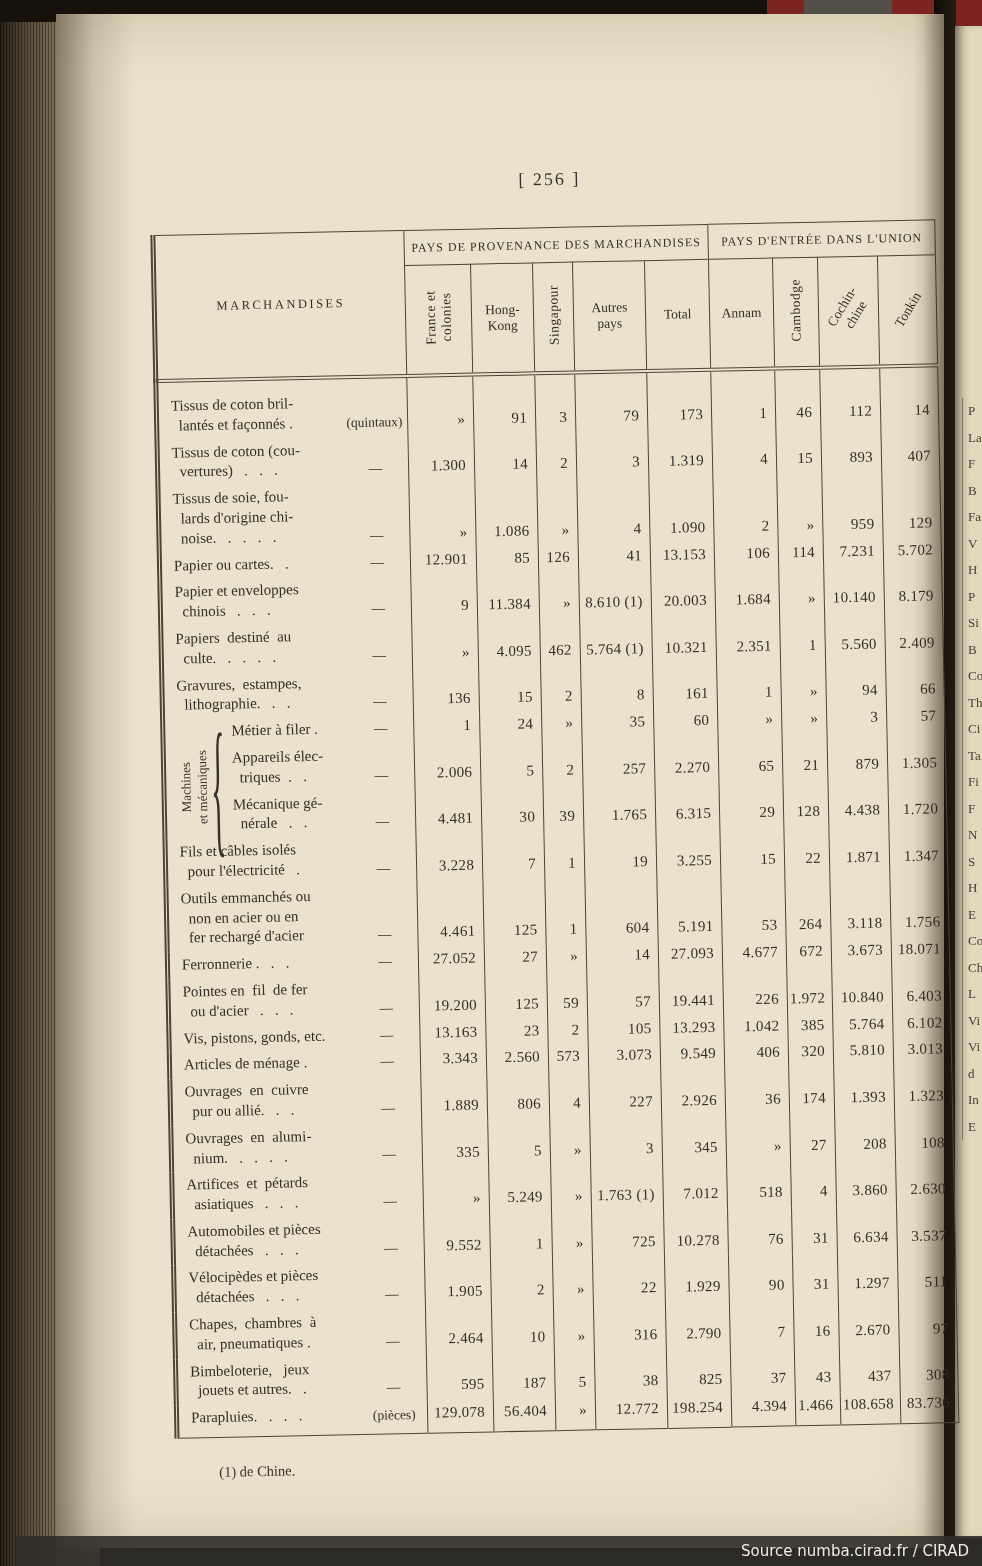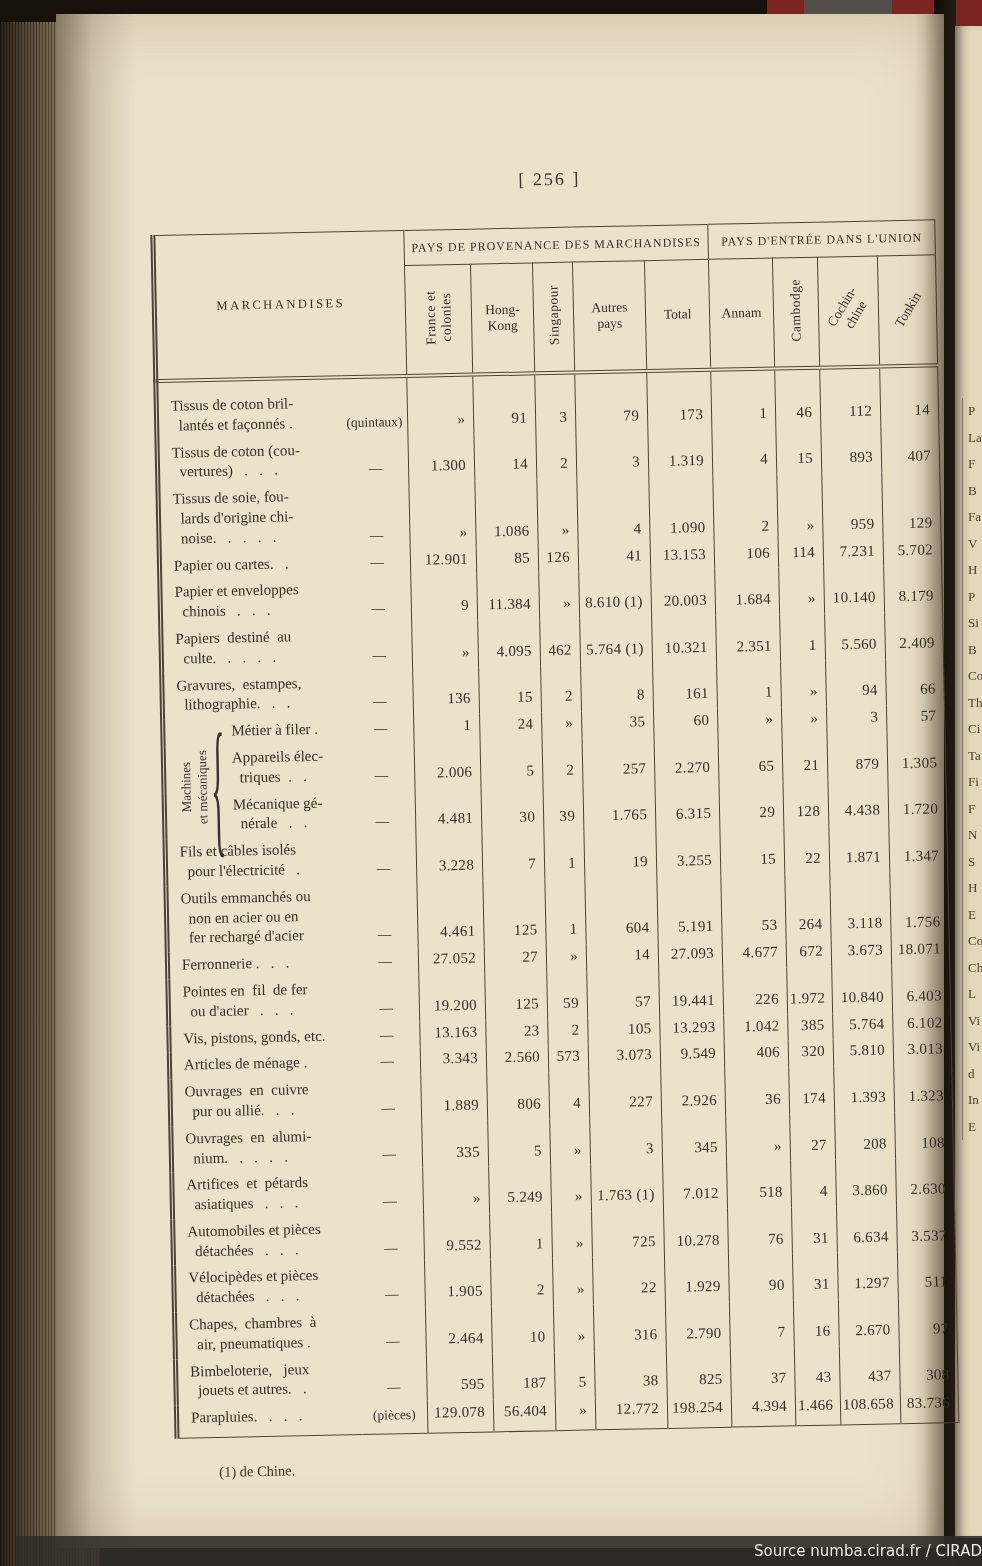--- a/index.html
+++ b/index.html
@@ -97,21 +97,21 @@
     transform-origin:50% 50%;
   }
 
   .footnote{margin:26px 0 0 44px;font-size:14.5px;color:#3a332a;}
 
   
   .caption-bar{
     position:absolute;left:16px;right:0;bottom:0;height:30px;
     background:rgba(48,45,41,.9);
     color:#efece5;font-family:"DejaVu Sans","Liberation Sans",sans-serif;
-    font-size:15px;line-height:30px;text-align:right;padding-right:0;box-sizing:border-box;
+    font-size:15px;line-height:30px;text-align:right;padding-right:13px;box-sizing:border-box;
   }
 </style>
 </head>
 <body>
 
 <div class="left-stack"></div>
 <div class="top-edge"></div>
 <div class="cover-red-dark"></div>
 <div class="cover-red"></div>
 <div class="cover-gray"></div>

